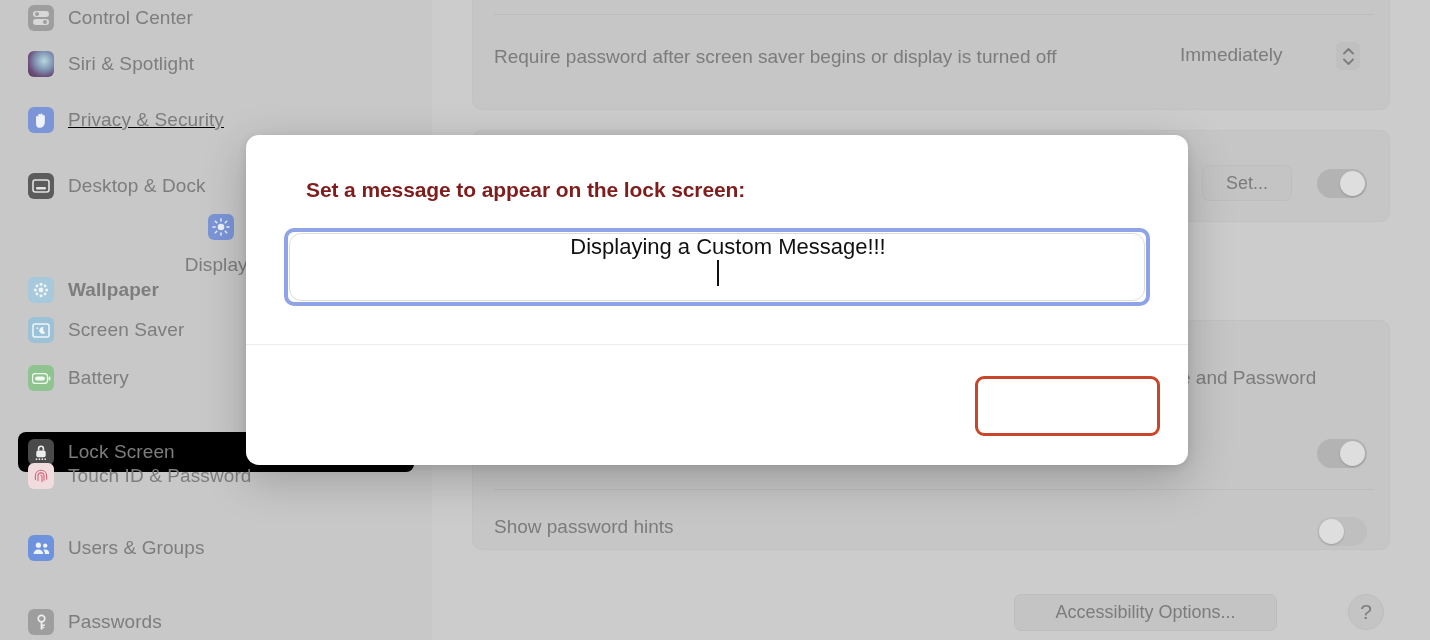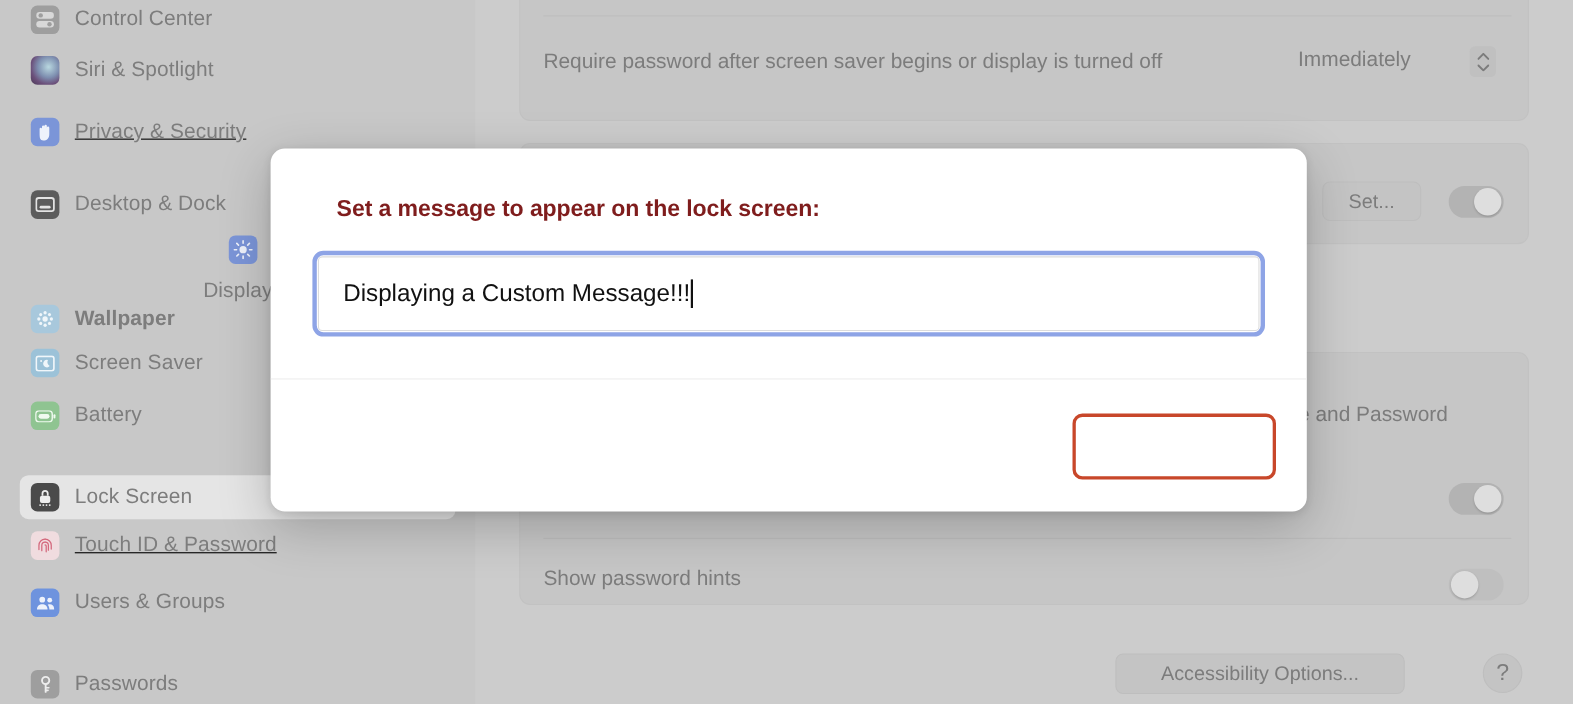--- a/index.html
+++ b/index.html
@@ -18,21 +18,21 @@
   .sidebar {
     position:absolute; left:0; top:0; width:432px; height:640px;
     background:#c8c8c8;
   }
   .side-list { position:absolute; left:0; top:0; width:432px; }
   .side-item {
     position:absolute; left:18px; width:396px; height:40px;
     display:flex; align-items:center; gap:14px;
     padding-left:10px; border-radius:8px;
   }
-  .side-item.selected { background:#e5e5e5;align-items:center; }
+  .side-item.selected { background:#000000;align-items:center; }
   .side-label {
     font-size:19px; color:#7d7d7d; letter-spacing:0.1px; white-space:nowrap;
   }
   .ico {
     width:26px; height:26px; border-radius:6px;
     display:flex; align-items:center; justify-content:center;
     flex:0 0 26px; position:relative;
   }
   .ico svg { display:block; }
 
@@ -85,22 +85,22 @@
   .modal-title {
     position:absolute; left:60px; top:43px;
     font-size:21px; font-weight:bold; color:#7f1d1d; letter-spacing:-0.1px;
   }
   .field-wrap {
     position:absolute; left:38px; top:93px; width:866px; height:78px;
     border-radius:10px; border:4px solid #8ea4e6;
     background:#ffffff; display:flex; align-items:center;
   }
   .field-inner {
-    position:absolute; inset:1px; background:#fff; border-radius:4px;
-    border:1px solid #dcdcdc; display:flex; align-items:center;
+    position:absolute; inset:1px; background:#fff; border-radius:12px;
+    border:1px solid #dcdcdc; display:flex; align-items:center;flex-direction:column;
   }
   .field-text {
     position:relative; margin-left:22px; font-size:22px; color:#111;
     white-space:nowrap;
   }
   .caret {
     display:inline-block; width:2px; height:26px; background:#111;
     vertical-align:-5px; margin-left:1px;
   }
   .modal-divider { position:absolute; left:0; top:209px; width:942px; height:1px; background:#ededed; }
@@ -207,21 +207,21 @@
                 <g fill="#ededed">
                   <circle cx="3.5" cy="15.2" r="0.85"></circle>
                   <circle cx="6.4" cy="15.2" r="0.85"></circle>
                   <circle cx="9.3" cy="15.2" r="0.85"></circle>
                   <circle cx="12.2" cy="15.2" r="0.85"></circle>
                 </g>
               </svg>
             </span>
             <span class="side-label">Lock Screen</span>
           </div>
-          <div class="side-item" style="top: 476px; text-decoration: underline;">
+          <div class="side-item" style="top: 456px;">
             <span class="ico" style="background: rgb(240, 220, 223);">
               <svg width="16" height="17" viewBox="0 0 16 17">
                 <g fill="none" stroke="#d4697d" stroke-width="1.15" stroke-linecap="round">
                   <path d="M8 2.2c3.2 0 5.6 2.4 5.6 5.6v3.4"></path>
                   <path d="M8 2.2C4.8 2.2 2.4 4.6 2.4 7.8v3.8"></path>
                   <path d="M8 4.8c1.8 0 3 1.3 3 3v4.4"></path>
                   <path d="M8 4.8c-1.8 0-3 1.3-3 3v4.8"></path>
                   <path d="M8 7.4c.6 0 1 .4 1 1v5.2"></path>
                 </g>
               </svg>

